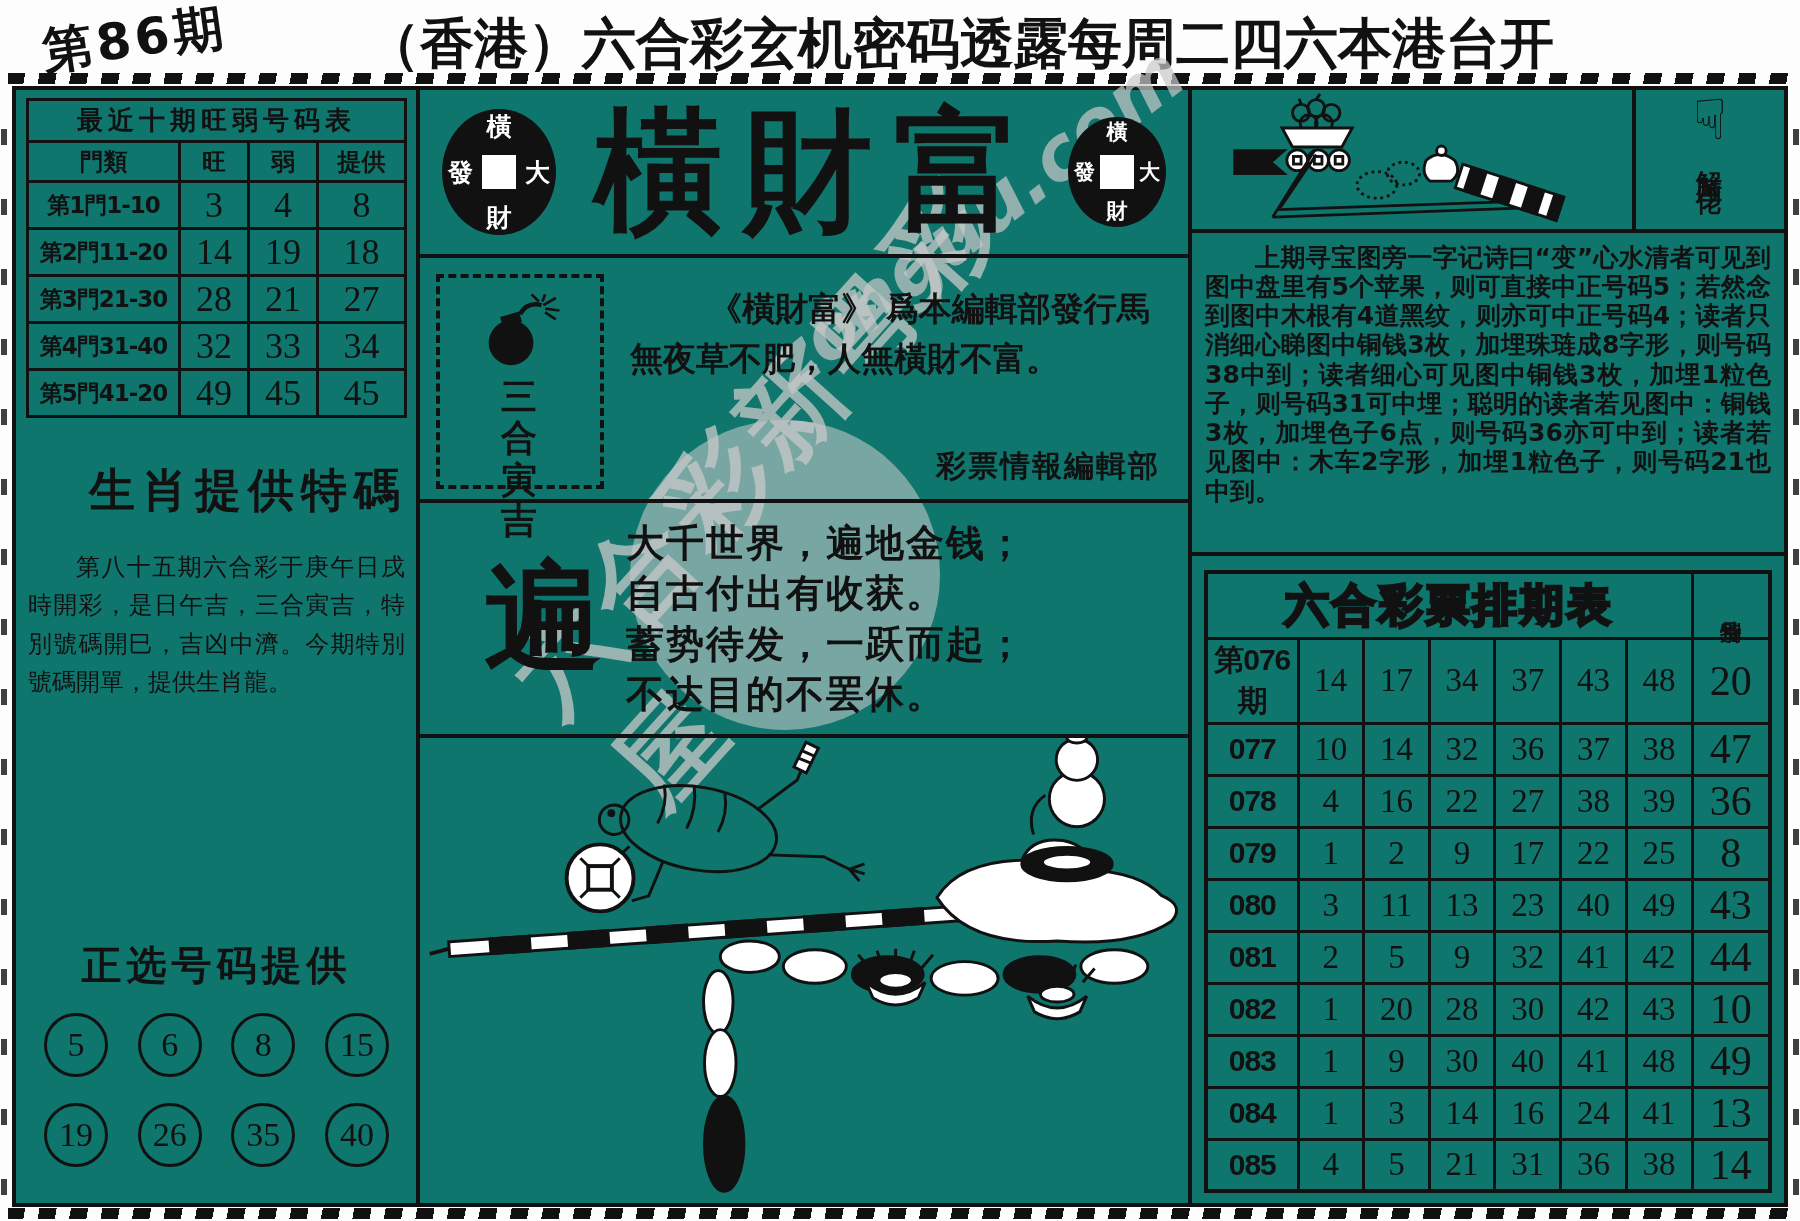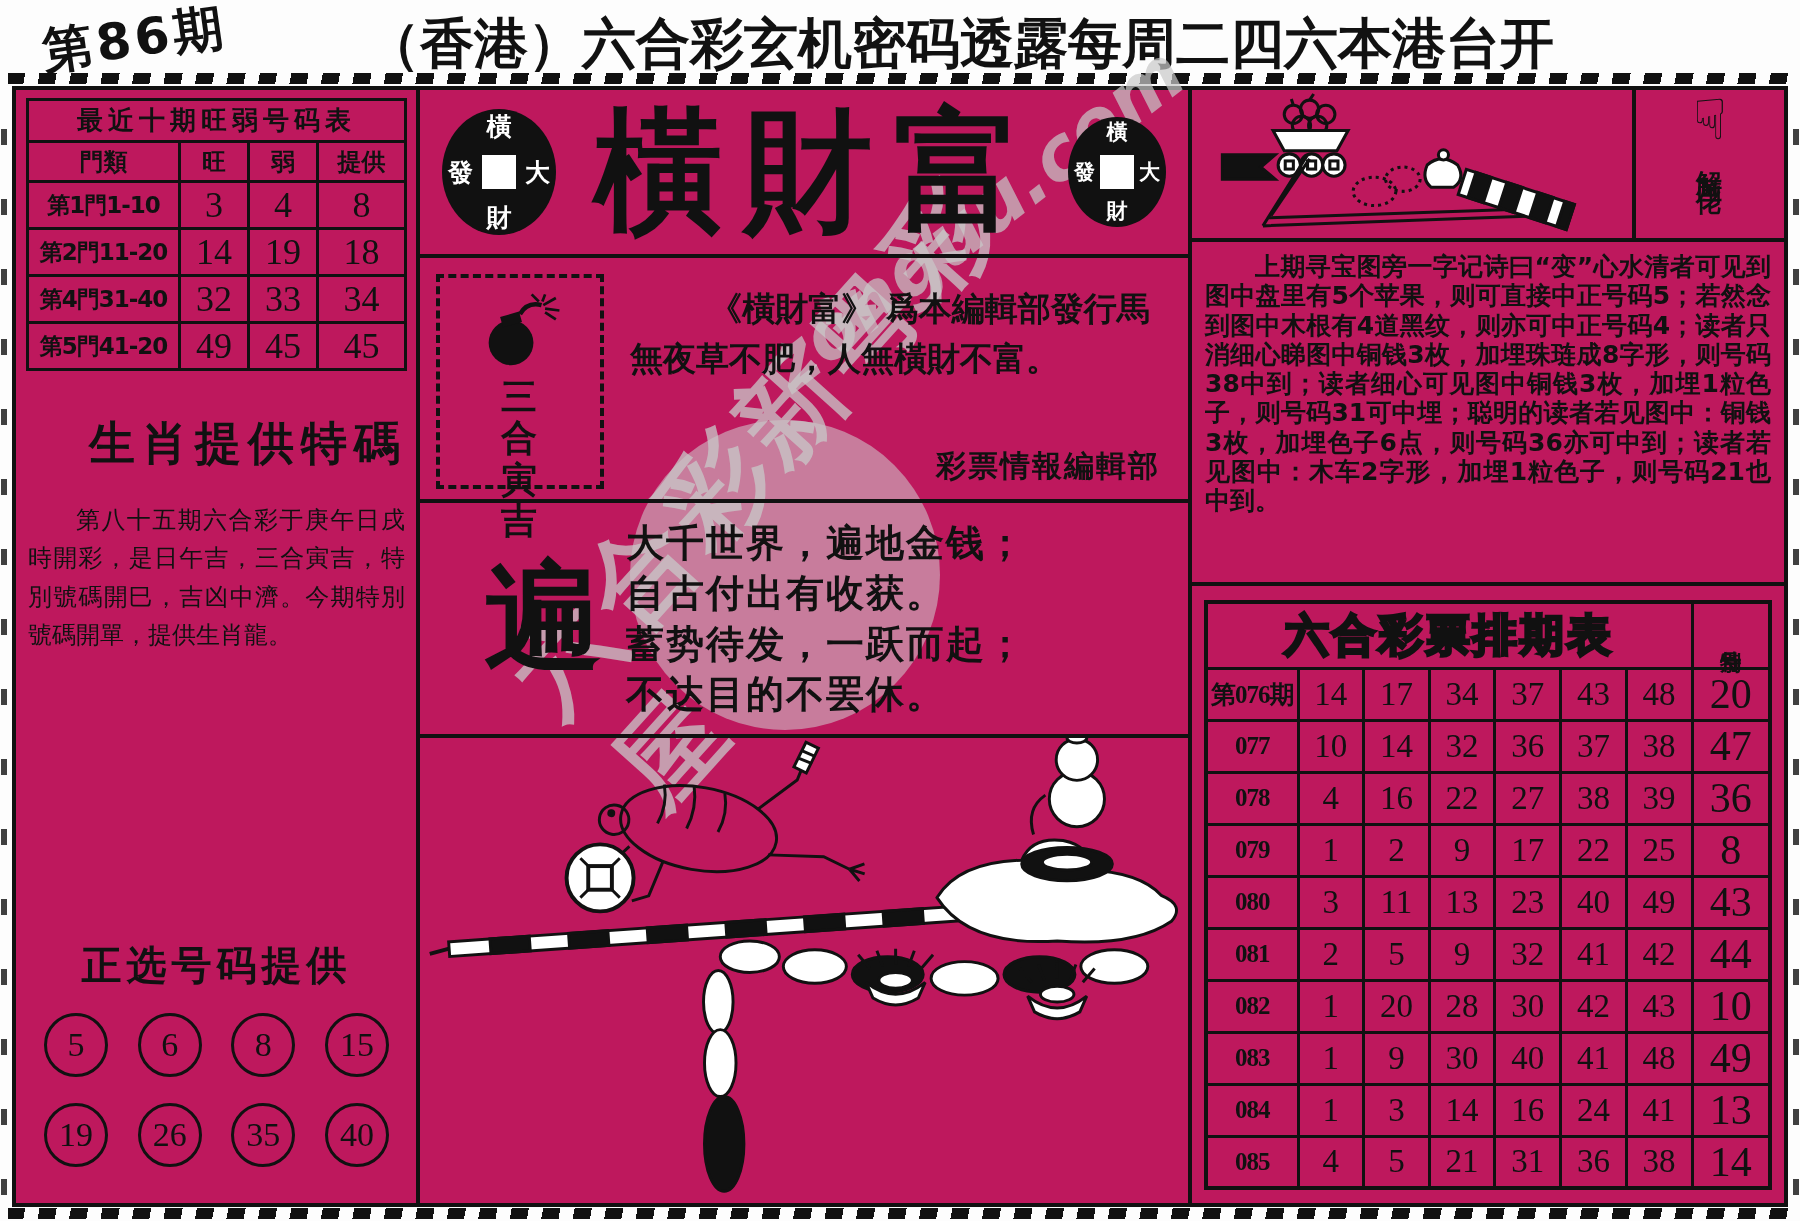--- a/index.html
+++ b/index.html
@@ -29,21 +29,21 @@
   .zip-bottom { bottom:2px; }
   .zip-left, .zip-right {
     position:absolute; top:110px; bottom:26px; width:6px;
     background:repeating-linear-gradient(0deg,#111 0 16px,transparent 16px 70px);
     opacity:.8;
   }
   .zip-left { left:1px; } .zip-right { right:1px; }
   
   .frame {
     position:absolute; top:86px; left:12px; right:12px; bottom:14px;
-    border:4px solid #111; display:flex; background:#be185d;
+    border:4px solid #111; display:flex; background:#0f766e;
   }
   .col-left  { width:404px; border-right:4px solid #111; padding:8px 9px 10px 10px; display:flex; flex-direction:column; }
   .col-mid   { flex:1; border-right:4px solid #111; display:flex; flex-direction:column; position:relative; }
   .col-right { width:592px; display:flex; flex-direction:column; }
   
   table.hotweak { border-collapse:collapse; width:100%; }
   .hotweak td, .hotweak th { border:3px solid #111; text-align:center; padding:1px 2px; }
   .hotweak .t-title td { font-size:26px; font-weight:900; letter-spacing:5px; height:42px; }
   .hotweak .t-head th { font-size:24px; font-weight:900; height:40px; font-family:"DejaVu Serif",serif; }
   .hotweak tbody td { font-family:"Liberation Serif","DejaVu Serif",serif; font-size:36px; height:40px; }
@@ -107,21 +107,21 @@
   .sched th, .sched td { border:3px solid #111; text-align:center; }
   .sched-title {
     font-size:44px; font-weight:900; letter-spacing:3px; height:66px;
     font-family:"DejaVu Serif",serif; color:#111;
   }
   @supports (-webkit-text-stroke: 1px #000) {
     .sched-title { color:#fff; -webkit-text-stroke:3px #111; }
   }
   .sp-head { width:62px; font-size:21px; font-weight:900; line-height:1.05; writing-mode:vertical-rl; text-orientation:upright; letter-spacing:1px; padding:2px 0; }
   .sched tbody td { font-family:"Liberation Serif","DejaVu Serif",serif; font-size:33px; height:52px; padding:0 2px; }
-  .sched tbody td:first-child { font-size:25px; font-weight:700; width:92px; font-family:Liberation Serif, serif; letter-spacing:-1px; }
+  .sched tbody td:first-child { font-size:30px; font-weight:700; width:92px; font-family:Liberation Sans, sans-serif; letter-spacing:-1px; }
   .sched tbody td:last-child { font-size:42px; width:78px; }
 </style>
 </head>
 <body>
 
 <div class="zip-top"></div>
 <div class="zip-bottom"></div>
 <div class="zip-left"></div>
 <div class="zip-right"></div>
 
@@ -150,20 +150,26 @@
             <td>第1門1-10</td>
             <td>3</td>
             <td>4</td>
             <td>8</td>
           </tr>
           <tr>
             <td>第2門11-20</td>
             <td>14</td>
             <td>19</td>
             <td>18</td>
+          </tr>
+          <tr>
+            <td>第3門21-30</td>
+            <td>28</td>
+            <td>21</td>
+            <td>27</td>
           </tr>
           <tr>
             <td>第4門31-40</td>
             <td>32</td>
             <td>33</td>
             <td>34</td>
           </tr>
           <tr>
             <td>第5門41-20</td>
             <td>49</td>

